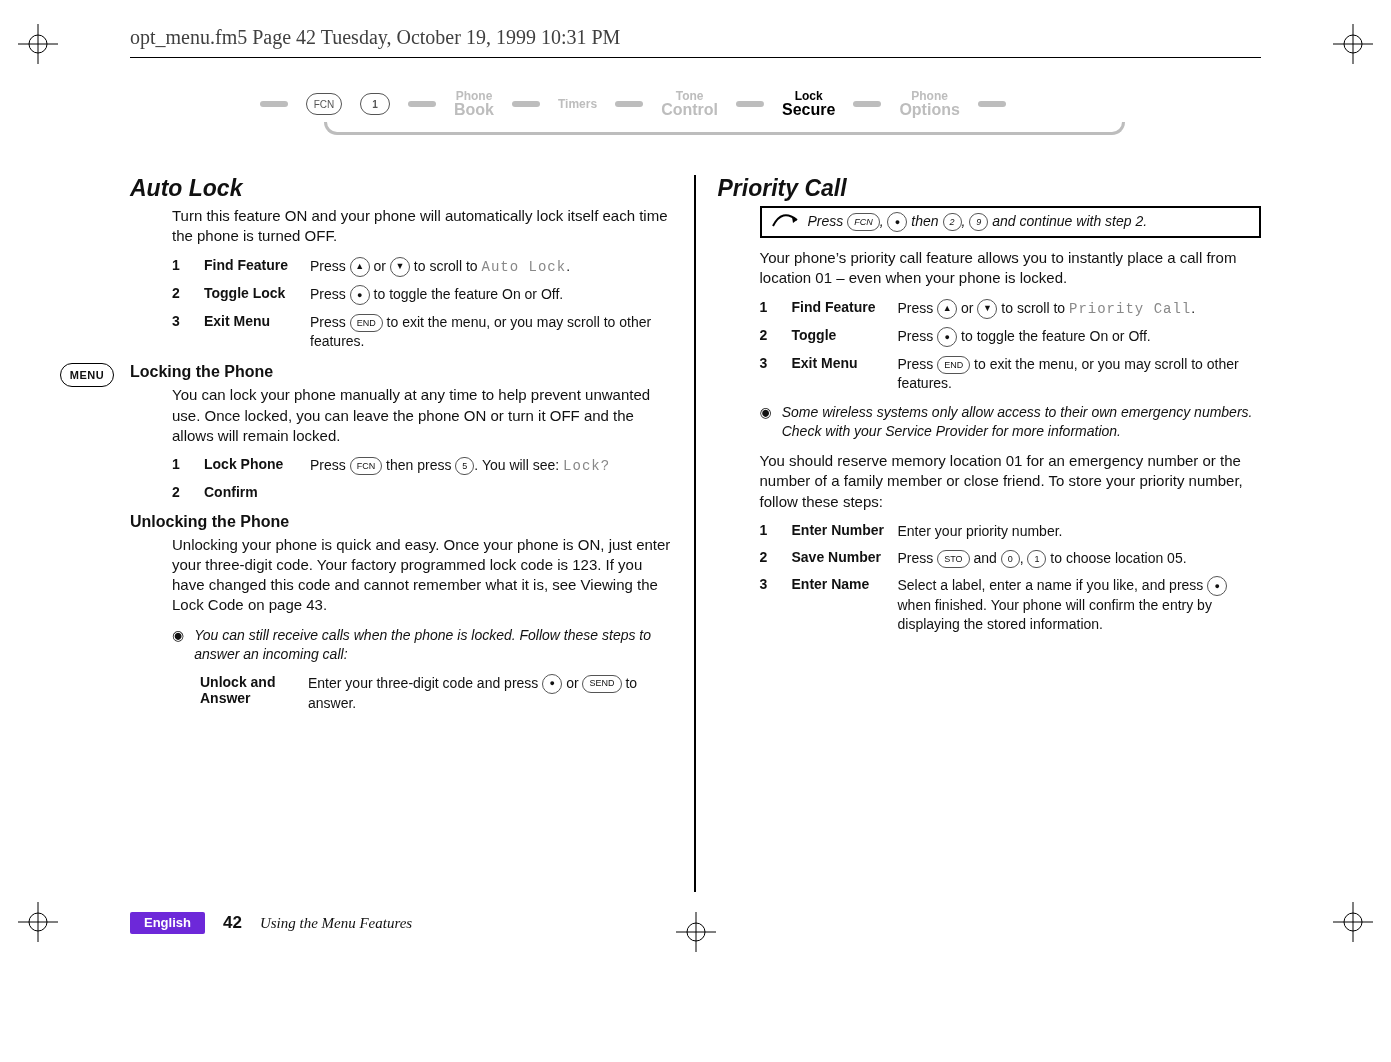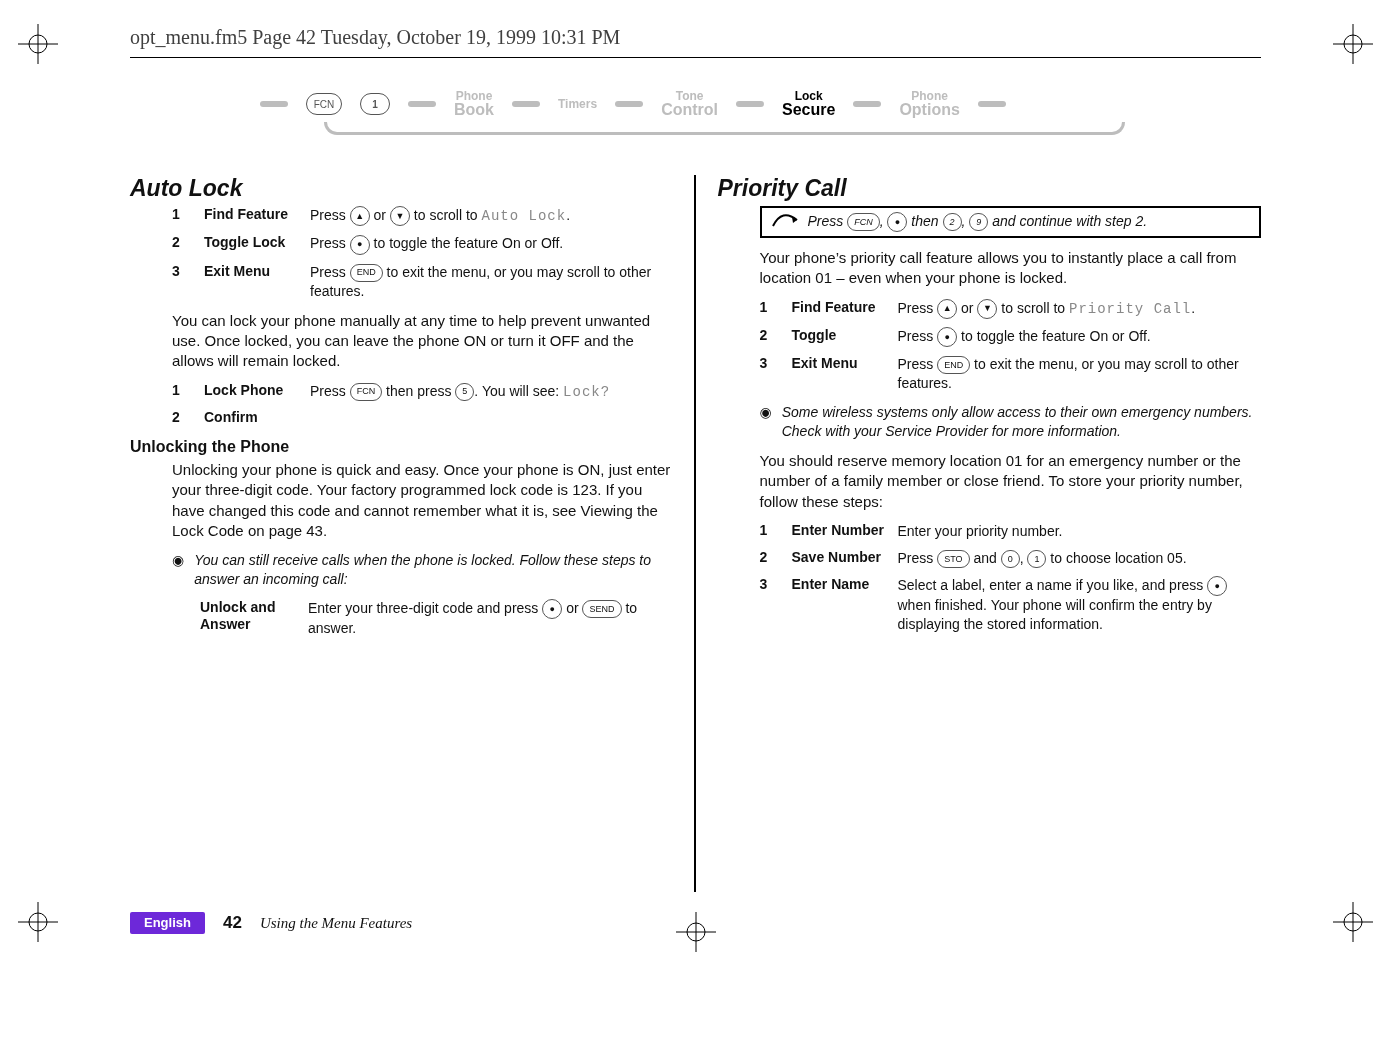--- a/index.html
+++ b/index.html
@@ -132,20 +132,21 @@
     </span>
     <span class="dash"></span>
   </div>
   <div class="navunder"></div>
 </div>
 
 <div class="cols">
 
   <div class="col leftblock">
     <h2 class="section">Auto Lock</h2>
+    <p class="body indent">Turn this feature ON and your phone will automatically lock itself each time the phone is turned OFF.</p>
 
     <div class="steps">
       <div class="stepn">1</div>
       <div class="steplabel">Find Feature</div>
       <div class="stepdesc">
         <span>Press </span><span class="key round">▲</span><span> or </span><span class="key round">▼</span><span> to scroll to </span><span class="dotlcd">Auto Lock</span><span>.</span>
       </div>
 
       <div class="stepn">2</div>
       <div class="steplabel">Toggle Lock</div>
@@ -153,20 +154,24 @@
         <span>Press </span><span class="key round">●</span><span> to toggle the feature On or Off.</span>
       </div>
 
       <div class="stepn">3</div>
       <div class="steplabel">Exit Menu</div>
       <div class="stepdesc">
         <span>Press </span><span class="key">END</span><span> to exit the menu, or you may scroll to other features.</span>
       </div>
     </div>
 
+    <div style="position:relative;">
+      <span class="menu-badge">MENU</span>
+      <h3 class="sub">Locking the Phone</h3>
+    </div>
     <p class="body indent">You can lock your phone manually at any time to help prevent unwanted use. Once locked, you can leave the phone ON or turn it OFF and the allows will remain locked.</p>
 
     <div class="steps">
       <div class="stepn">1</div>
       <div class="steplabel">Lock Phone</div>
       <div class="stepdesc">
         <span>Press </span><span class="key">FCN</span><span> then press </span><span class="key">5</span><span>. You will see: </span><span class="dotlcd">Lock?</span>
       </div>
 
       <div class="stepn">2</div>

